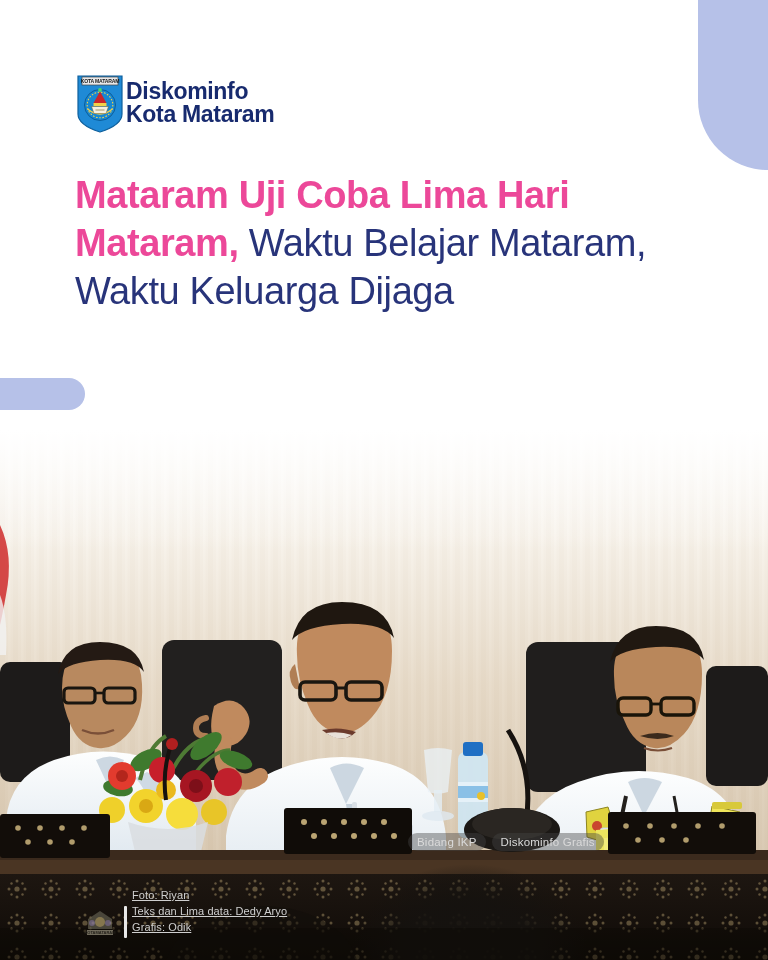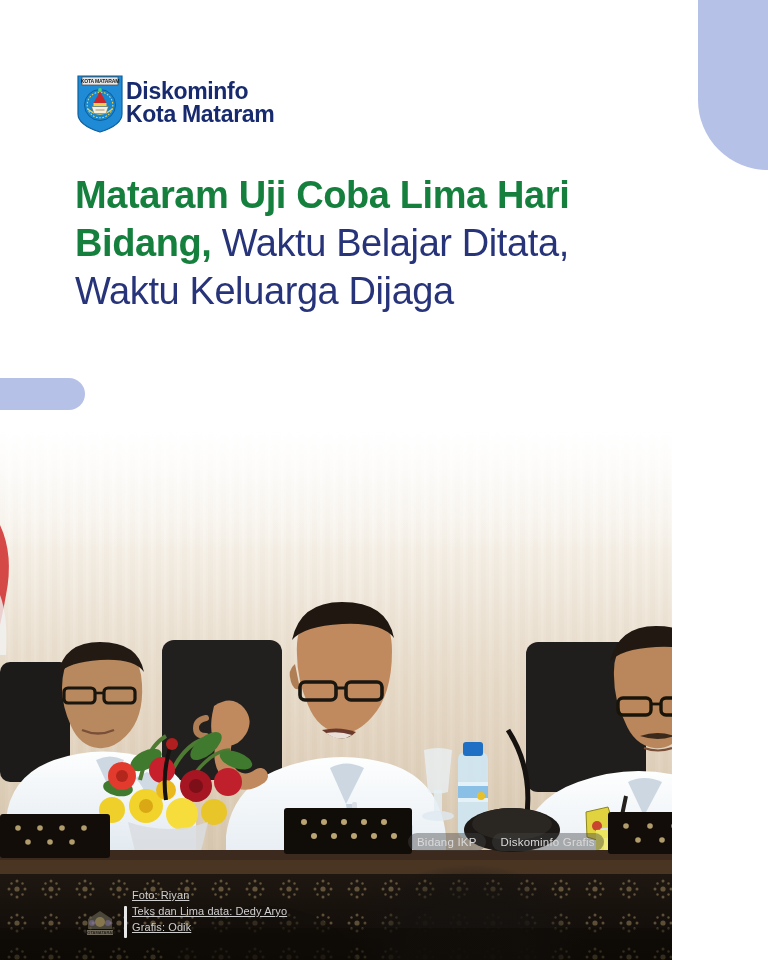--- a/index.html
+++ b/index.html
@@ -29,31 +29,31 @@
   .logo-text { line-height:1.02; }
   .logo-text .l1, .logo-text .l2 {
     font-size:23px; font-weight:700; color:#172a6e; letter-spacing:-0.3px; display:block;
   }
 
   
   .headline {
     position:absolute; left:75px; top:172px; width:610px;
     font-size:38px; line-height:1.26; color:#24306e; letter-spacing:-0.4px;
   }
-  .headline .b { font-weight:700; color:#15803d; }
+  .headline .b { font-weight:700; color:#ec4899; }
   .headline .r { font-weight:400; color:#28347a; }
 
   .date {
     position:absolute; left:78px; top:340px;
     font-size:16px; font-weight:400; color:#2a3570; letter-spacing:0.1px;
   }
 
   
   .photo {
-    position:absolute; left:0; top:430px; width:672px; height:530px; overflow:hidden;
+    position:absolute; left:0; top:430px; width:768px; height:530px; overflow:hidden;
     background:#0369a1;
   }
   .photo svg { display:block; width:768px; height:530px; }
 
   
   .badges {
     position:absolute; left:408px; top:403px; display:flex; gap:6px; align-items:center; z-index:6;
   }
   .badge {
     font-size:11.5px; color:#dadada; background:rgba(70,70,70,.42);
@@ -98,21 +98,21 @@
       </svg>
     </div>
     <div class="logo-text">
       <span class="l1">Diskominfo</span>
       <span class="l2">Kota Mataram</span>
     </div>
   </div>
 
   <div class="headline">
     <span class="b">Mataram Uji Coba Lima Hari</span><br>
-    <span class="b">Bidang,</span><span class="r"> Waktu Belajar Ditata,</span><br>
+    <span class="b">Mataram,</span><span class="r"> Waktu Belajar Mataram,</span><br>
     <span class="r">Waktu Keluarga Dijaga</span>
   </div>
 
 
   <div class="photo">
     <svg viewBox="0 0 768 530" xmlns="http://www.w3.org/2000/svg">
       <defs>
         <linearGradient id="curtainFade" x1="0" y1="0" x2="0" y2="1">
           <stop offset="0" stop-color="#ffffff"></stop>
           <stop offset="0.20" stop-color="#fbf8f3"></stop>

